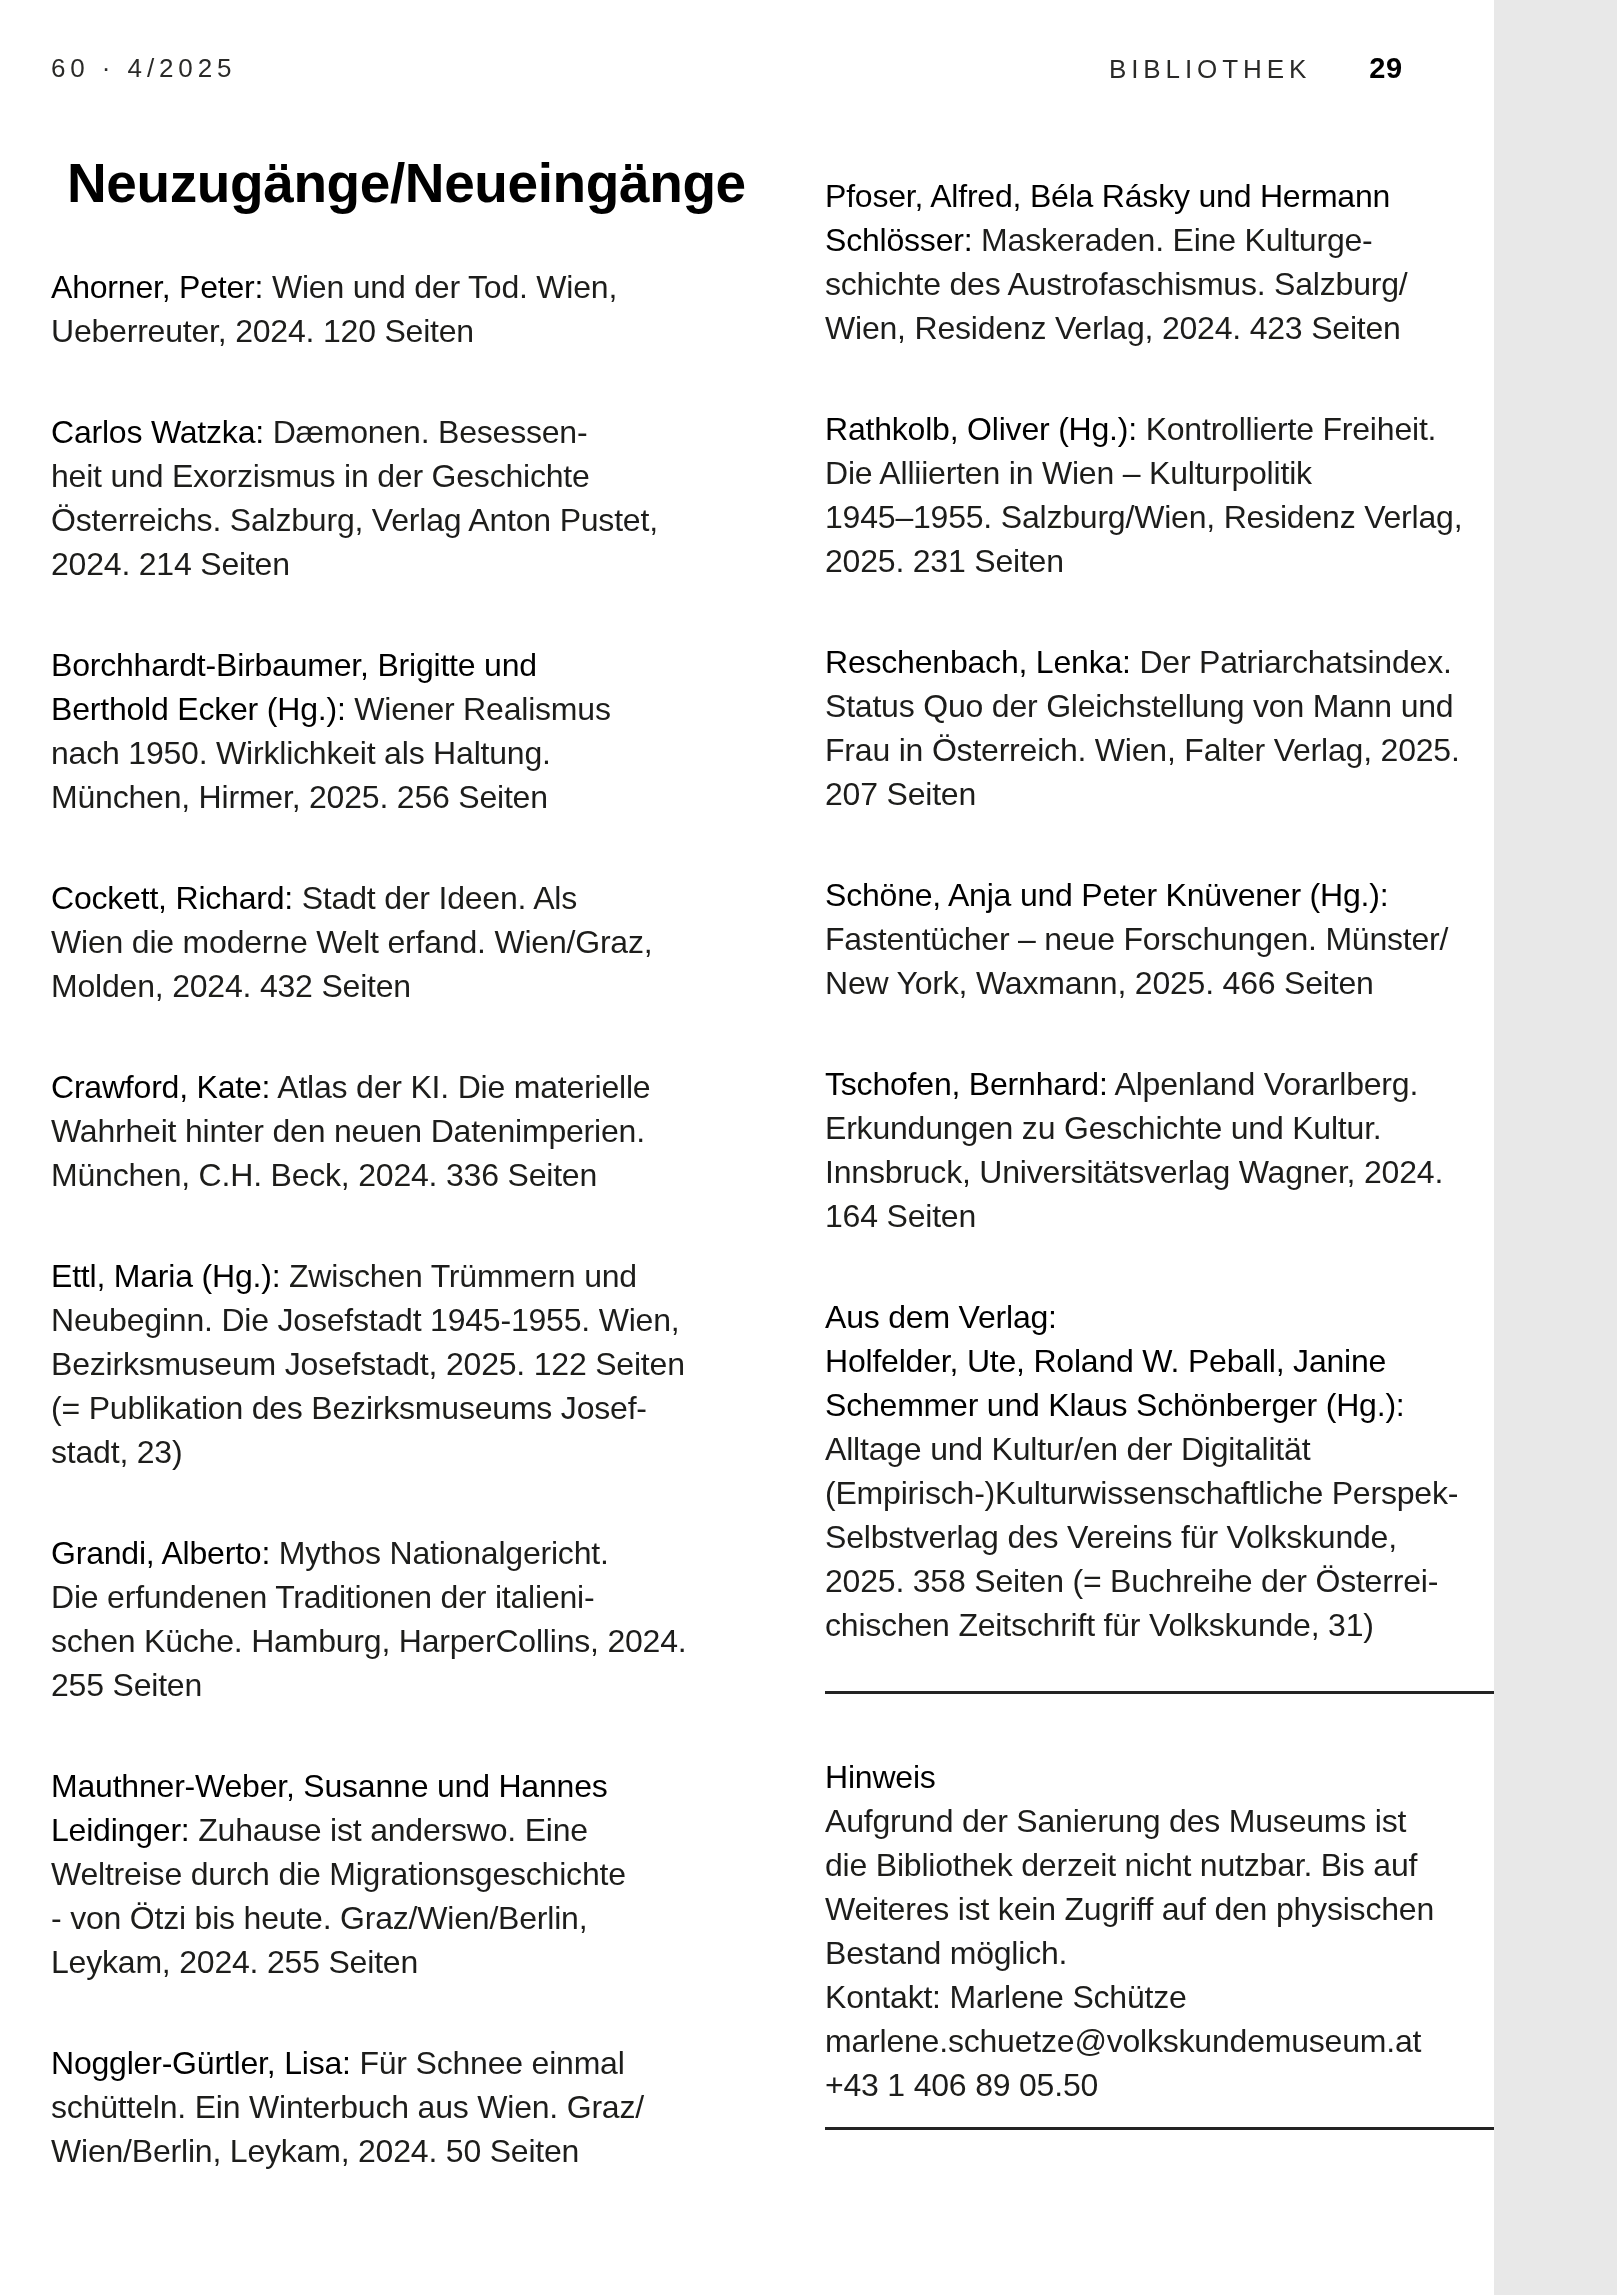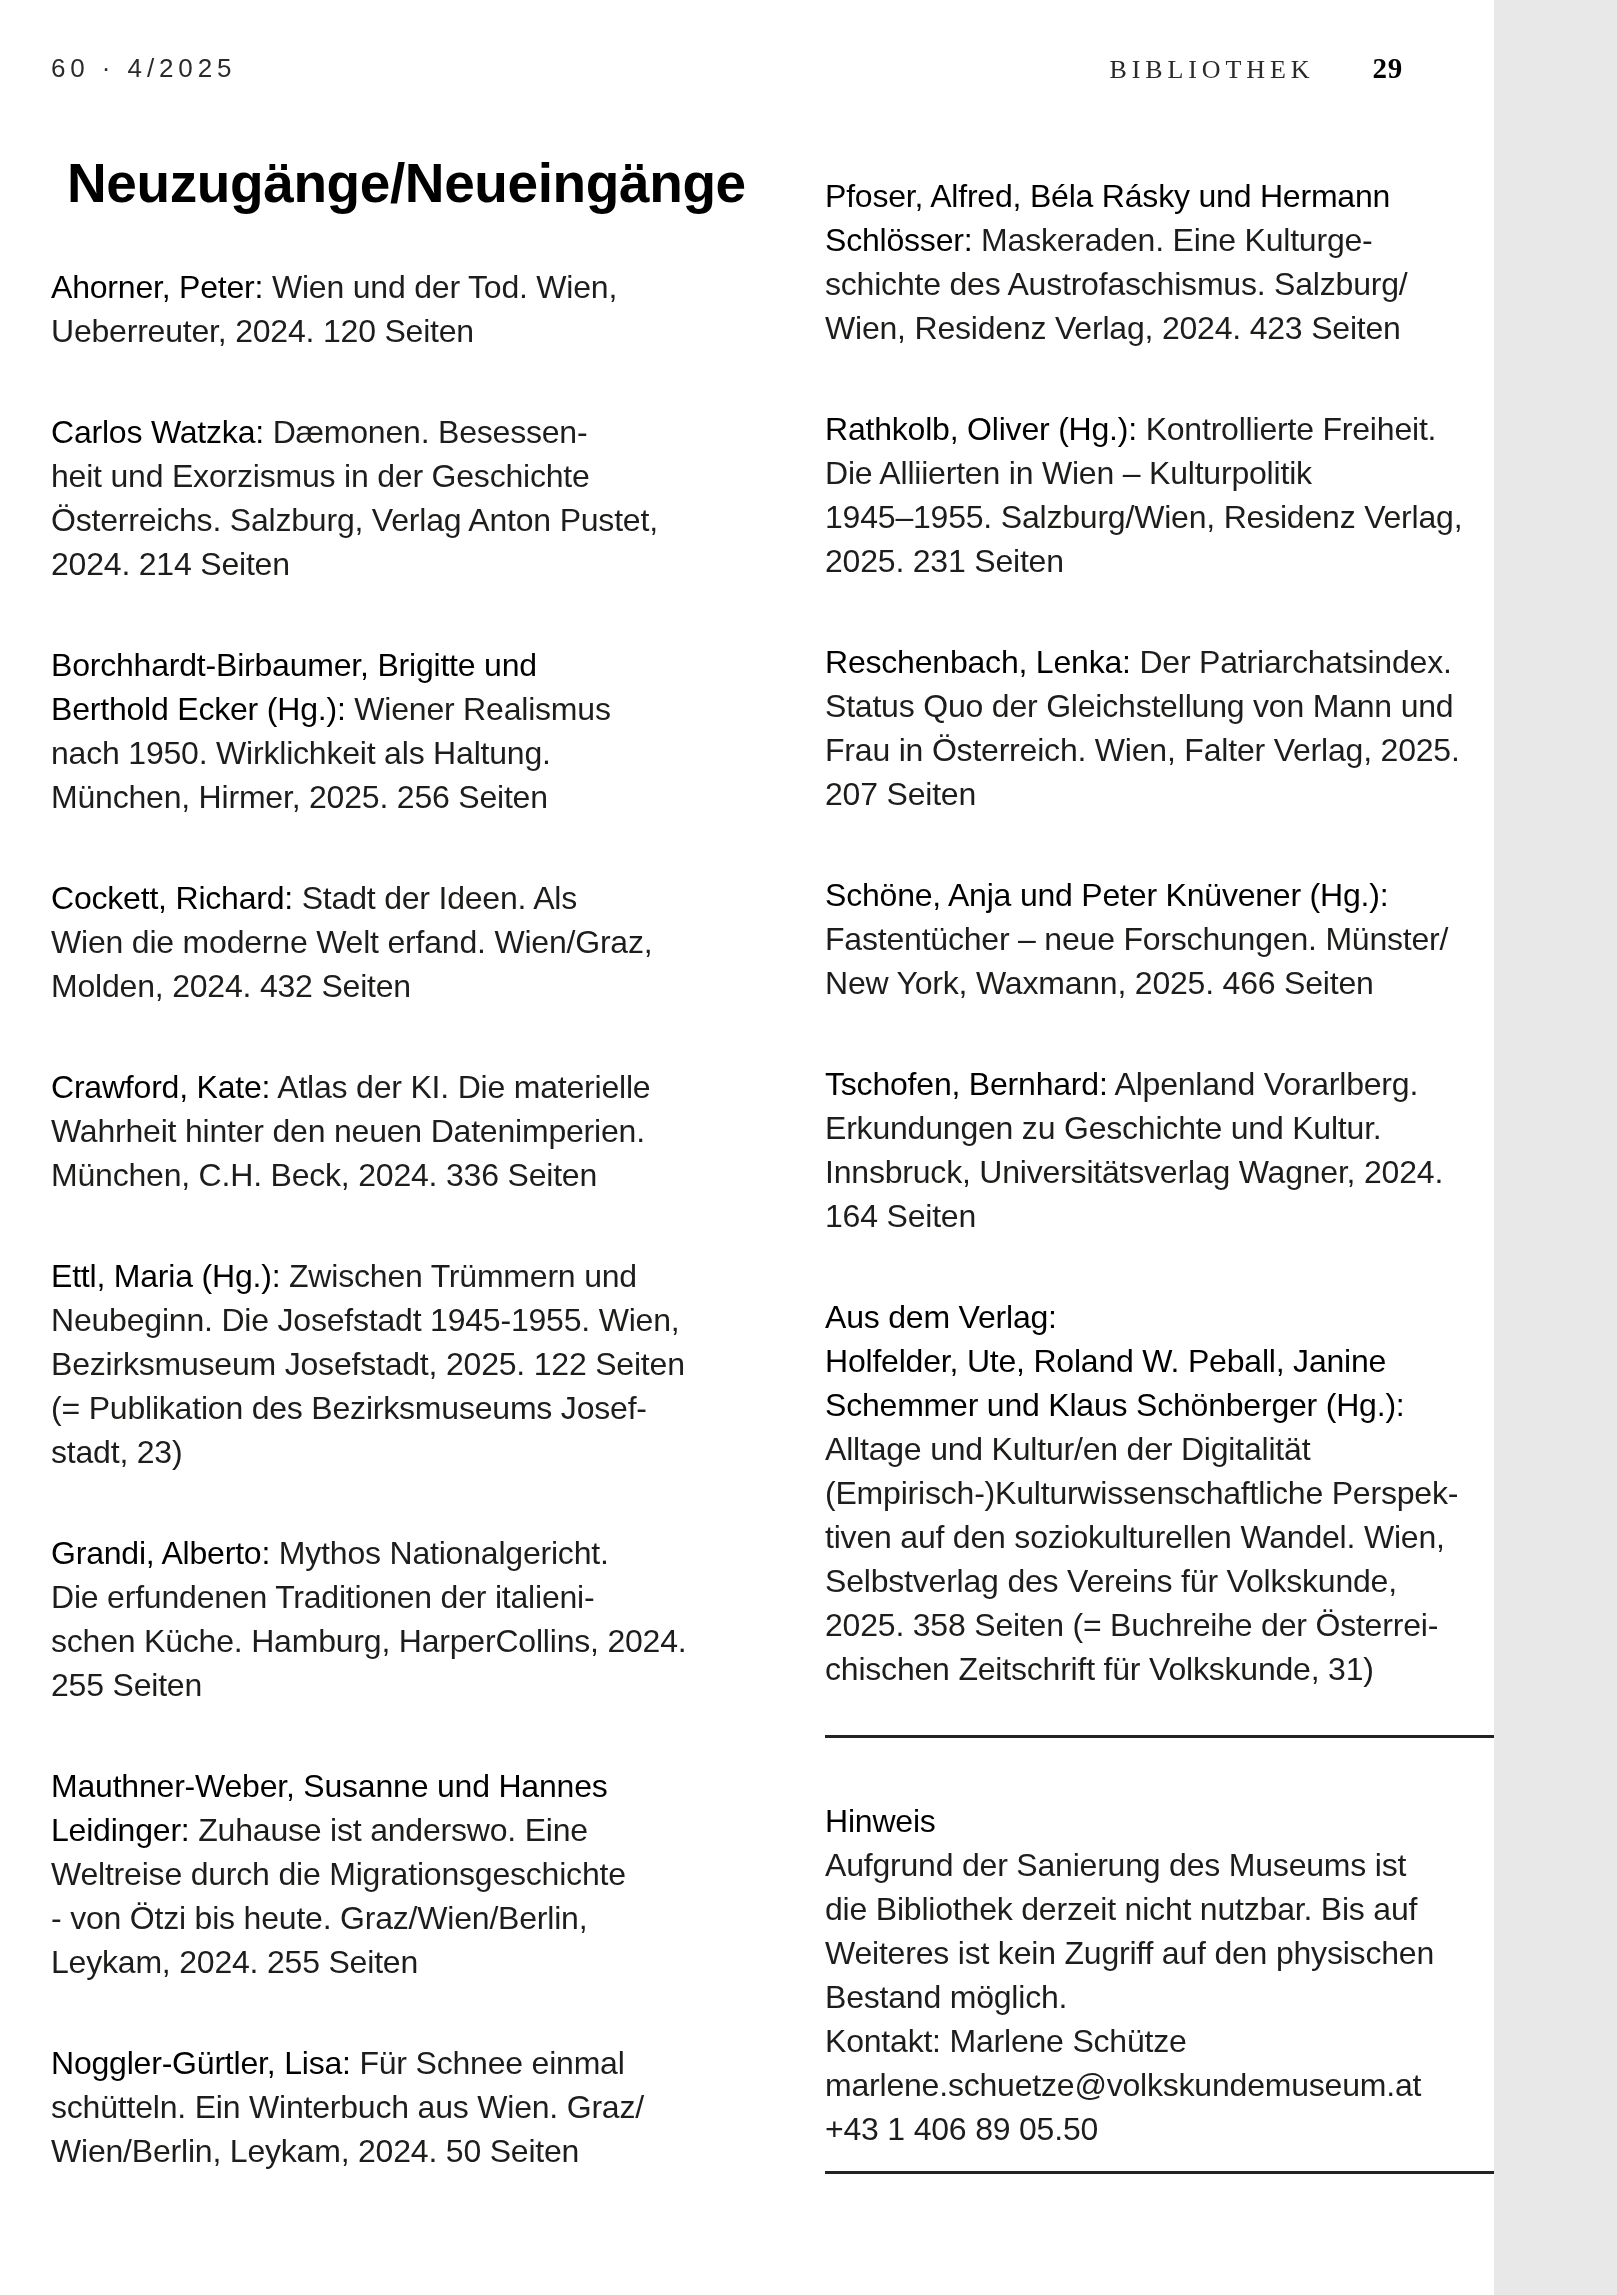--- a/index.html
+++ b/index.html
@@ -10,21 +10,21 @@
     font-family:"Liberation Sans","DejaVu Sans",sans-serif;
     color:#1d1d1b;
     overflow:hidden;
   }
   
   .running-header{position:absolute;top:55px;left:51px;right:91px;height:32px;}
   .hdr-issue{
     position:absolute;left:0;top:0;
     font-size:26px;letter-spacing:4.9px;color:#2a2a28;line-height:27.5px;
   }
-  .hdr-right{position:absolute;right:0;top:0;display:flex;align-items:baseline;gap:58px;font-family:Liberation Serif, serif;}
+  .hdr-right{position:absolute;right:0;top:0;display:flex;align-items:baseline;gap:58px;}
   .hdr-section{font-size:26px;letter-spacing:4.9px;color:#2a2a28;line-height:27.5px;}
   .hdr-pagenum{font-size:29px;font-weight:700;color:#000;line-height:27.5px;letter-spacing:0.8px;}
 
   
   .col{position:absolute;width:744px;}
   .col-left{left:51px;top:161px;}
   .col-right{left:825px;top:174px;width:720px;}
 
   h1.title{
     font-size:55px;line-height:45px;font-weight:700;color:#000;
@@ -143,21 +143,20 @@
           <span class="ln">Erkundungen zu Geschichte und Kultur.</span>
           <span class="ln">Innsbruck, Universitätsverlag Wagner, 2024.</span>
           <span class="ln">164 Seiten</span>
         </p>
         <p class="entry">
           <span class="ln"><strong>Aus dem Verlag:</strong></span>
           <span class="ln"><strong>Holfelder, Ute, Roland W. Peball, Janine</strong></span>
           <span class="ln"><strong>Schemmer und Klaus Schönberger (Hg.):</strong></span>
           <span class="ln">Alltage und Kultur/en der Digitalität</span>
           <span class="ln">(Empirisch-)Kulturwissenschaftliche Perspek-</span>
-          <span class="ln">tiven auf den soziokulturellen Wandel. Wien,</span>
           <span class="ln">Selbstverlag des Vereins für Volkskunde,</span>
           <span class="ln">2025. 358 Seiten (= Buchreihe der Österrei-</span>
           <span class="ln">chischen Zeitschrift für Volkskunde, 31)</span>
         </p>
       </div>
     <hr class="rule rule-top">
     <div id="notice">
         <p class="entry">
           <span class="ln"><strong>Hinweis</strong></span>
           <span class="ln">Aufgrund der Sanierung des Museums ist</span>

